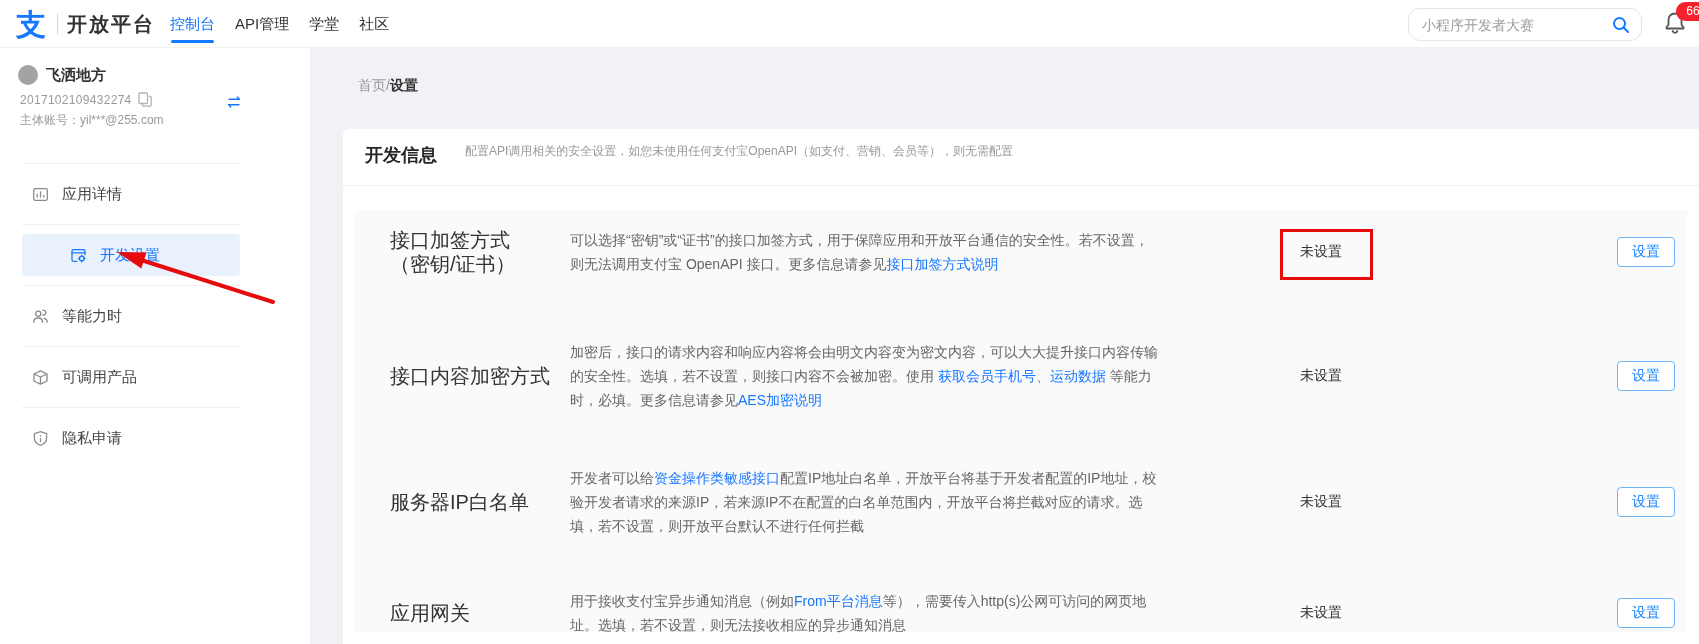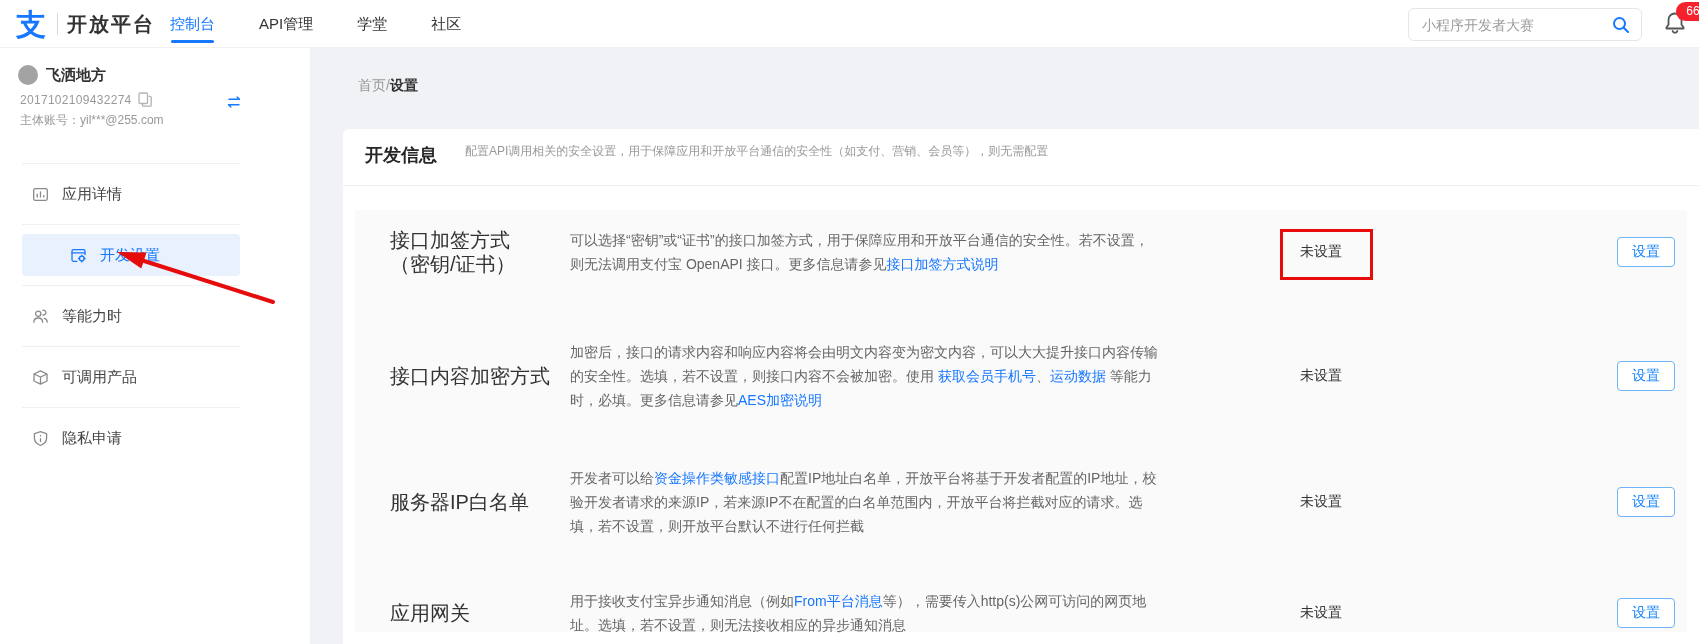--- a/index.html
+++ b/index.html
@@ -10,25 +10,25 @@
     background:#f0f2f5;
     font-family:"Liberation Sans","DejaVu Sans",sans-serif;
     color:#333;
   }
 
   
   .header { position:absolute; left:0; top:0; width:1699px; height:48px; background:#fff; border-bottom:1px solid #f0f0f0; z-index:10; }
   .logo-mark { position:absolute; left:16px; top:5px; font-size:30px; font-weight:bold; color:#1677ff; cursor:pointer; }
   .logo-sep  { position:absolute; left:57px; top:13px; width:1px; height:22px; background:#d8d8d8; }
   .logo-text { position:absolute; left:67px; top:11px; font-size:20px; font-weight:600; color:#333; letter-spacing:2px; cursor:pointer; }
-  .nav { position:absolute; left:170px; top:0; height:48px; display:flex; gap:44px; }
+  .nav { position:absolute; left:170px; top:0; height:48px; display:flex; gap:20px; }
   .nav-item { font-size:15px; color:#333; line-height:48px; position:relative; cursor:pointer; white-space:nowrap; }
   .nav-item.active { color:#1677ff; }
   .nav-item.active::after { content:""; position:absolute; left:1px; right:1px; bottom:5px; height:3px; background:#1677ff; border-radius:2px; }
-  .search-box { position:absolute; left:1408px; top:8px; width:234px; height:33px; background:#fff; border:1px solid #e6e6e6; border-radius:6px; }
+  .search-box { position:absolute; left:1408px; top:8px; width:234px; height:33px; background:#fff; border:1px solid #e6e6e6; border-radius:12px; }
   .search-input { position:absolute; left:0; top:0; width:196px; height:31px; border:none; outline:none; background:transparent; padding:0 0 0 13px; font-size:14px; color:#333; font-family:inherit; }
   .search-input::placeholder { color:#9d9d9d; }
   .search-icon { position:absolute; right:11px; top:7px; width:18px; height:18px; cursor:pointer; }
   .bell-wrap { position:absolute; left:1662px; top:10px; width:28px; height:28px; cursor:pointer; }
   .badge { position:absolute; left:1676px; top:2px; height:19px; min-width:34px; padding:0 8px; background:#f5222d; border-radius:10px; color:#fff; font-size:12px; line-height:19px; text-align:center; z-index:12; }
 
   
   .sidebar { position:absolute; left:0; top:48px; width:310px; height:596px; background:#fff; }
   .avatar { position:absolute; left:18px; top:17px; width:20px; height:20px; border-radius:50%; background:#a3a3a3; }
   .account-name { position:absolute; left:46px; top:18px; font-size:15px; font-weight:600; color:#333; }
@@ -182,21 +182,21 @@
 
 <div class="breadcrumb">
   <span class="crumb-home">首页</span>
   <span class="crumb-sep">/</span>
   <span class="crumb-current">设置</span>
 </div>
 
 <div class="card">
   <div class="card-head">
     <span class="card-title">开发信息</span>
-    <span class="card-subtitle">配置API调用相关的安全设置，用于保障应用和开放平台通信的安全性（如支付、营销、会员等），则无需配置</span>
+    <span class="card-subtitle">配置API调用相关的安全设置，如您未使用任何支付宝OpenAPI（如支付、营销、会员等），则无需配置</span>
   </div>
   <div class="card-divider"></div>
   <div class="panel">
       <div class="srow r1">
         <div class="row-label">
           <div>接口加签方式</div>
           <div>（密钥/证书）</div>
         </div>
         <div class="row-desc"><span>可以选择“密钥”或“证书”的接口加签方式，用于保障应用和开放平台通信的安全性。若不设置，则无法调用支付宝 OpenAPI 接口。更多信息请参见</span><span class="desc-link">接口加签方式说明</span></div>
         <div class="row-status">未设置</div>

